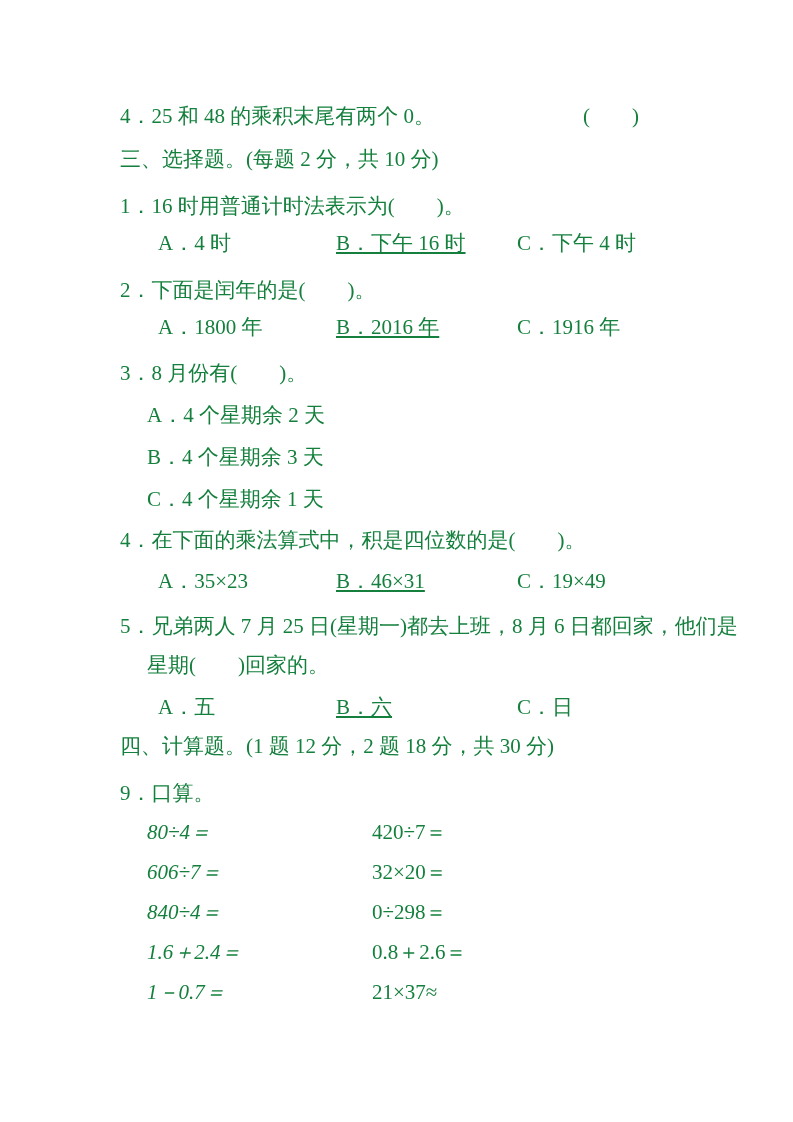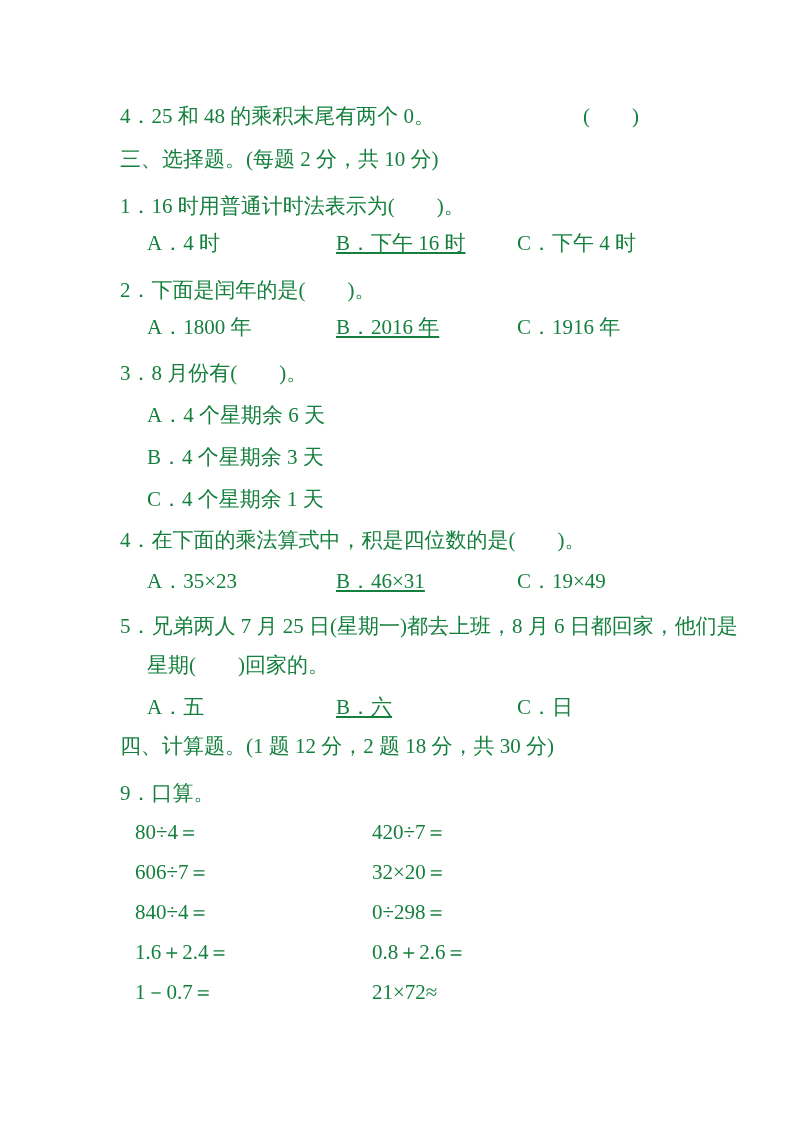--- a/index.html
+++ b/index.html
@@ -24,24 +24,24 @@
     width: 100%;
     white-space: nowrap;
   }
   .txt {
     position: absolute;
     white-space: nowrap;
   }
   
   .col-num  { left: 120px; }   
   .col-ind  { left: 147px; }   
-  .col-a    { left: 147px; }
+  .col-a    { left: 158px; }
   .col-b    { left: 336px; text-decoration: underline; }
   .col-c    { left: 517px; }
-  .col-p1   { left: 135px; }   
+  .col-p1   { left: 147px; font-style: italic; }   
   .col-p2   { left: 372px; }   
   .col-blank{ left: 583px; }   
 </style>
 </head>
 <body>
 
 <div class="page">
 
   <div class="line" style="top:103px">
     <span class="txt col-num">4．25 和 48 的乘积末尾有两个 0。</span>
@@ -67,21 +67,21 @@
   <div class="line" style="top:314px">
     <span class="txt col-a">A．1800 年</span>
     <span class="txt col-b">B．2016 年</span>
     <span class="txt col-c">C．1916 年</span>
   </div>
 
   <div class="line" style="top:360px">
     <span class="txt col-num">3．8 月份有(　　)。</span>
   </div>
   <div class="line" style="top:402px">
-    <span class="txt col-ind">A．4 个星期余 6 天</span>
+    <span class="txt col-ind">A．4 个星期余 2 天</span>
   </div>
   <div class="line" style="top:444px">
     <span class="txt col-ind">B．4 个星期余 3 天</span>
   </div>
   <div class="line" style="top:486px">
     <span class="txt col-ind">C．4 个星期余 1 天</span>
   </div>
 
   <div class="line" style="top:527px">
     <span class="txt col-num">4．在下面的乘法算式中，积是四位数的是(　　)。</span>
@@ -122,16 +122,16 @@
   <div class="line" style="top:899px">
     <span class="txt col-p1">840÷4＝</span>
     <span class="txt col-p2">0÷298＝</span>
   </div>
   <div class="line" style="top:939px">
     <span class="txt col-p1">1.6＋2.4＝</span>
     <span class="txt col-p2">0.8＋2.6＝</span>
   </div>
   <div class="line" style="top:979px">
     <span class="txt col-p1">1－0.7＝</span>
-    <span class="txt col-p2">21×72≈</span>
+    <span class="txt col-p2">21×37≈</span>
   </div>
 
 </div>
 
 </body></html>

